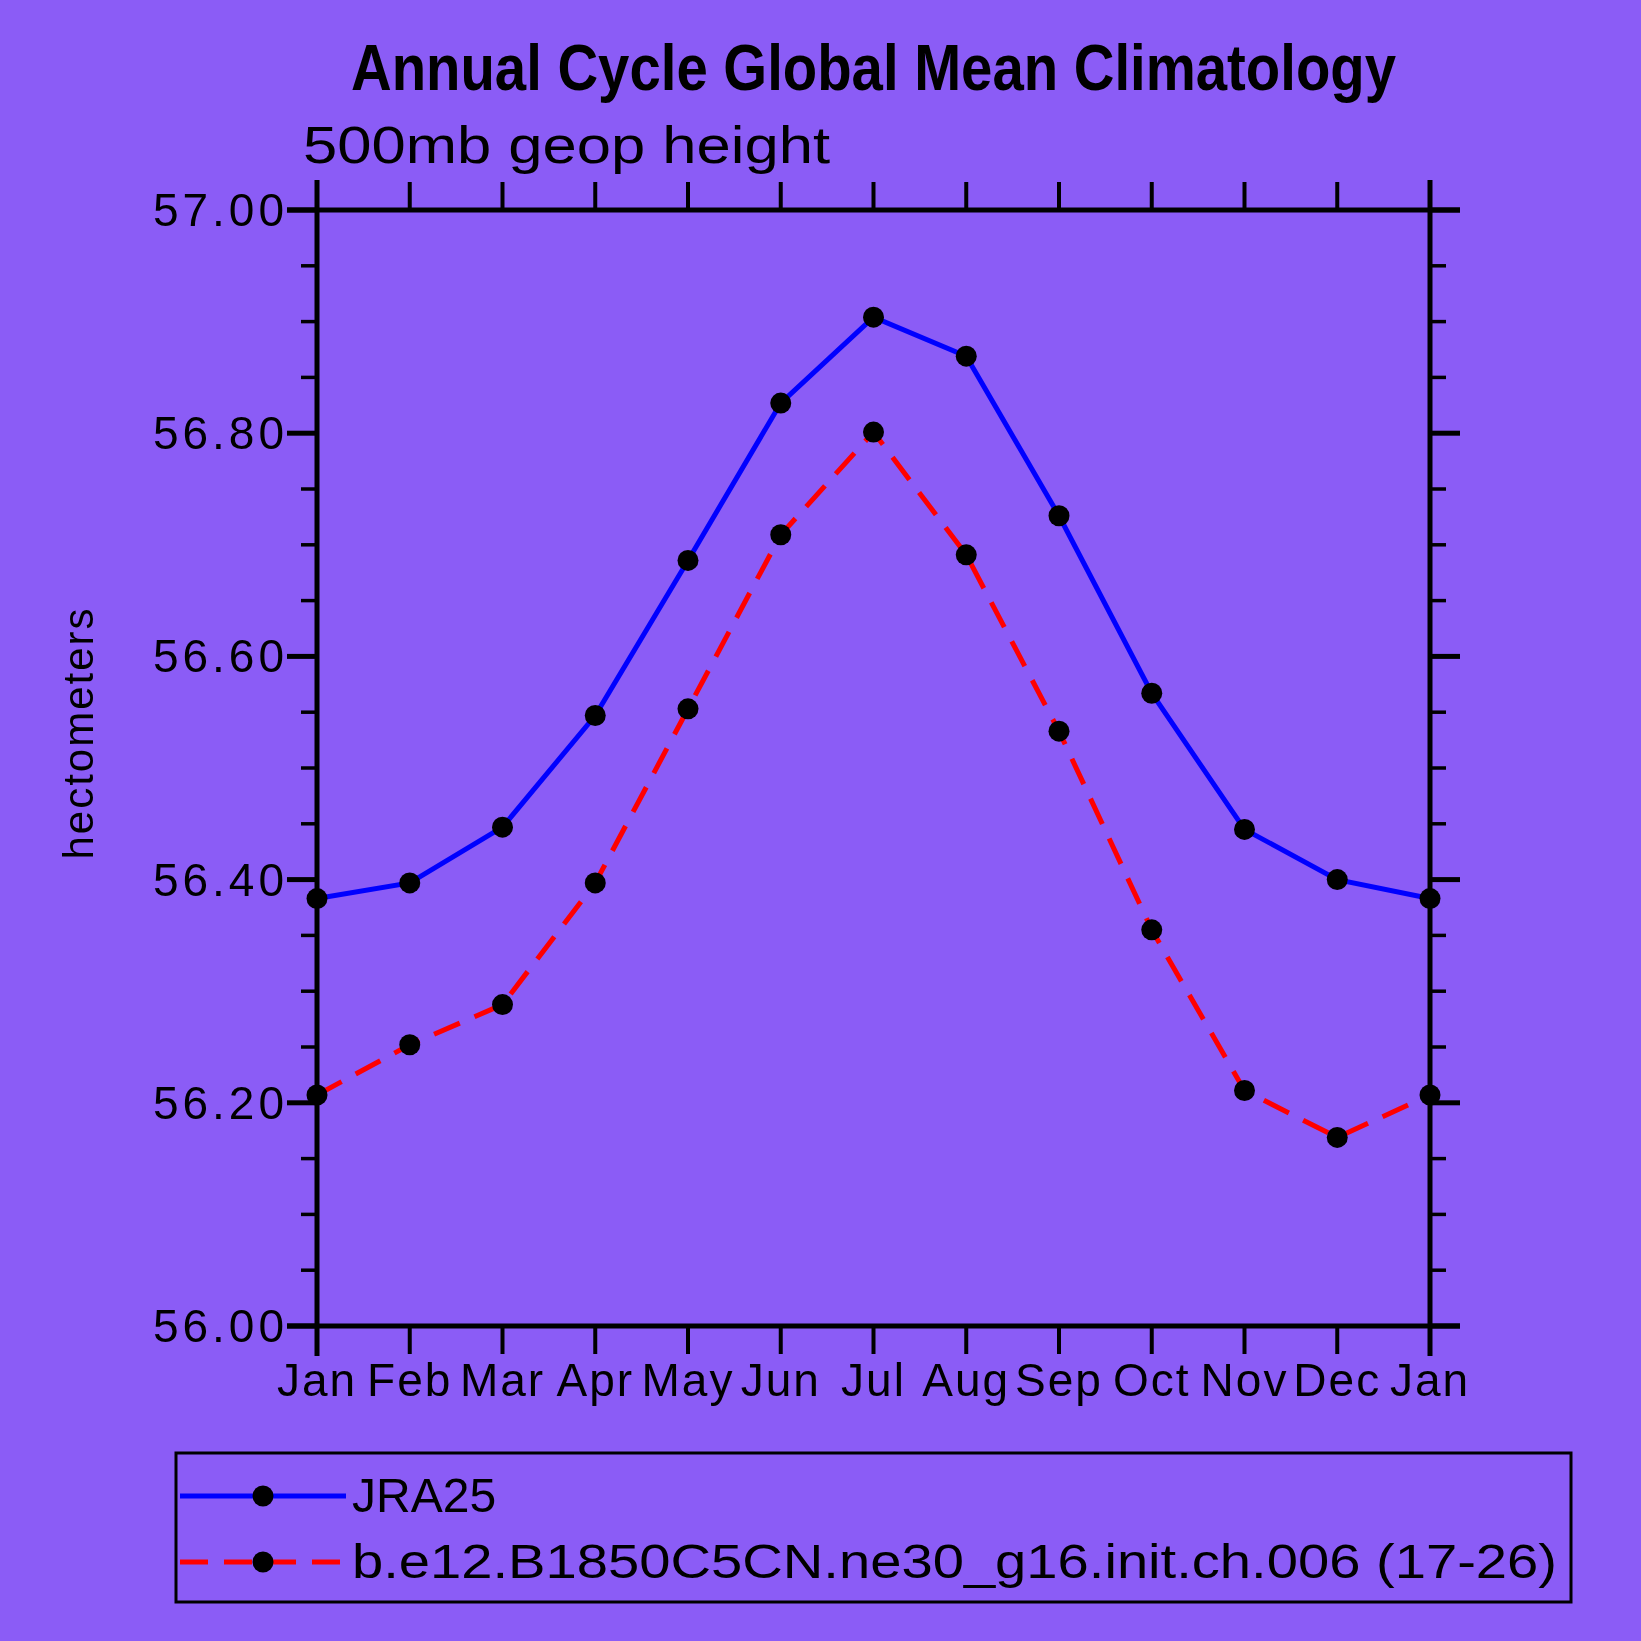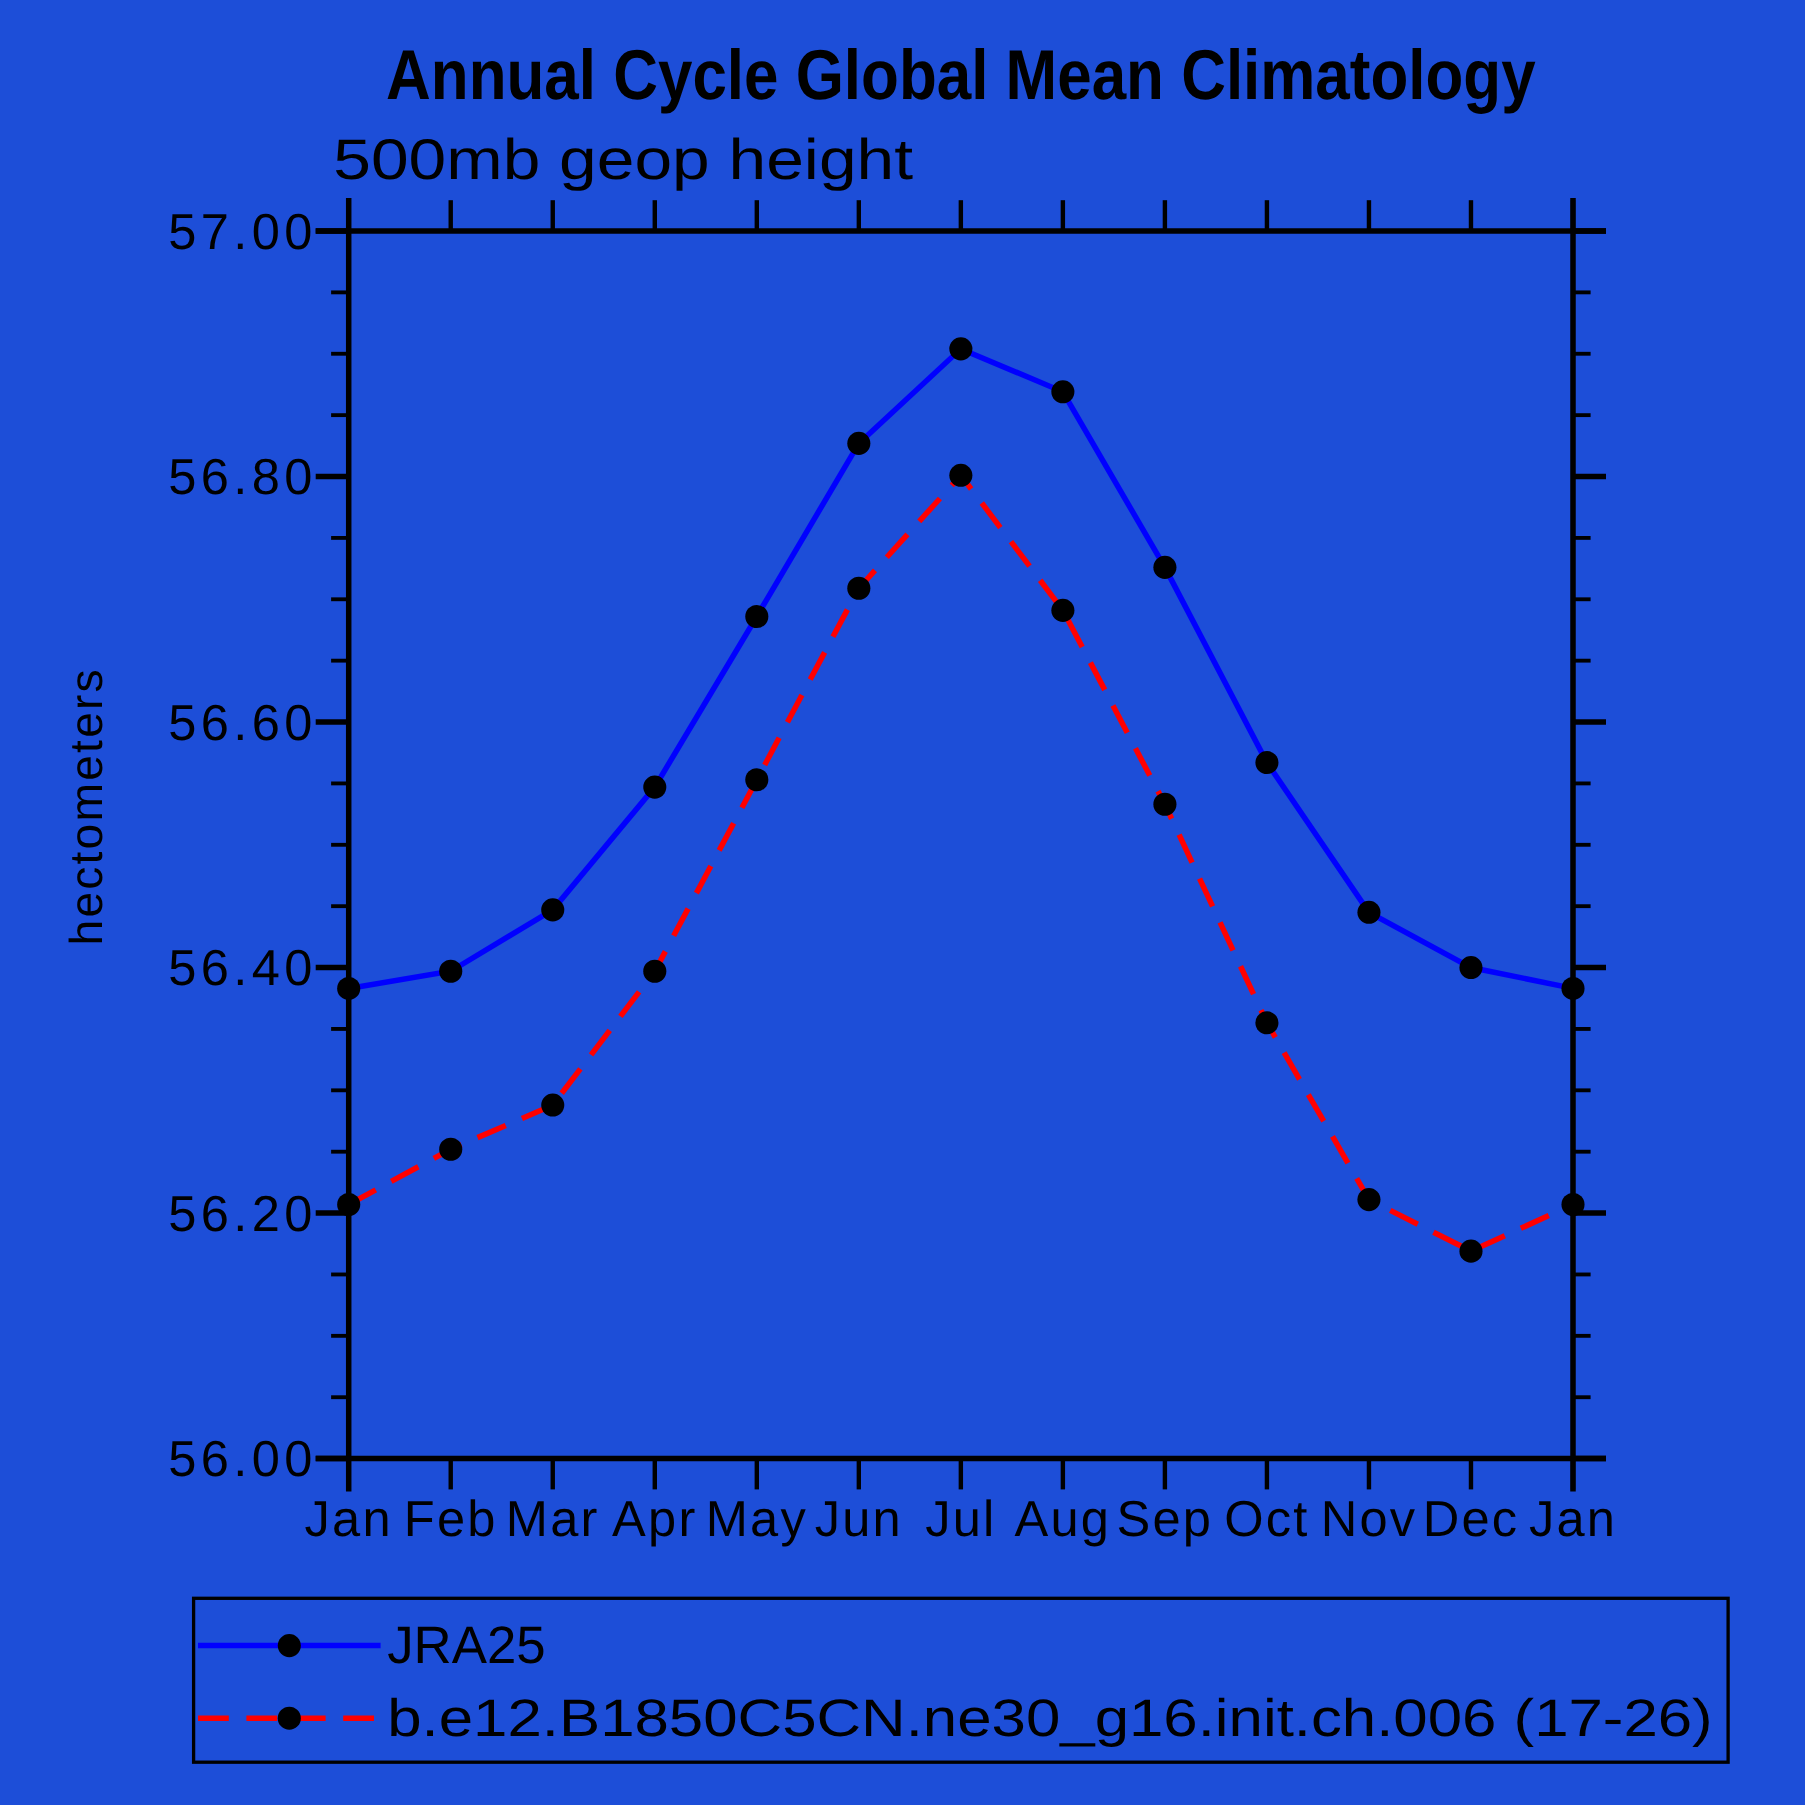--- a/index.html
+++ b/index.html
@@ -1,16 +1,16 @@
 <!DOCTYPE html>
 <html><head>
 <meta charset="utf-8">
 <style>
   html,body{margin:0;padding:0;background:#ffffff;}
-  .page{width:1641px;height:1641px;background:#1d4ed8;position:relative;overflow:hidden;text-align:right;}
+  .page{width:1641px;height:1641px;background:#8b5cf6;position:relative;overflow:hidden;text-align:right;}
   svg text{font-family:"Liberation Sans", sans-serif;fill:#000000;}
   .title{font-size:64px;font-weight:bold;}
   .subtitle{font-size:52px;}
   .tick-label{font-size:46px;letter-spacing:4px;}
   .month-label{font-size:46px;letter-spacing:2px;}
   .ylabel{font-size:42px;letter-spacing:2px;}
   .legend-label{font-size:48px;}
 </style>
 </head>
 <body>

